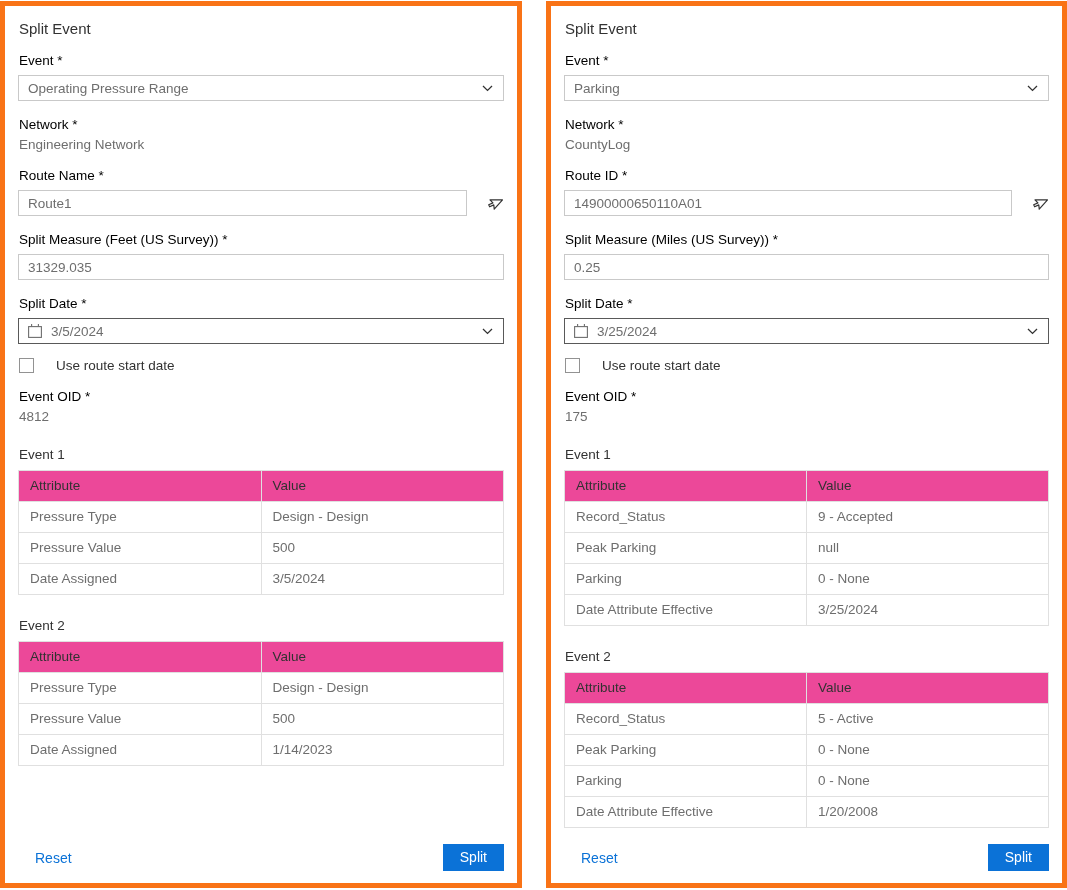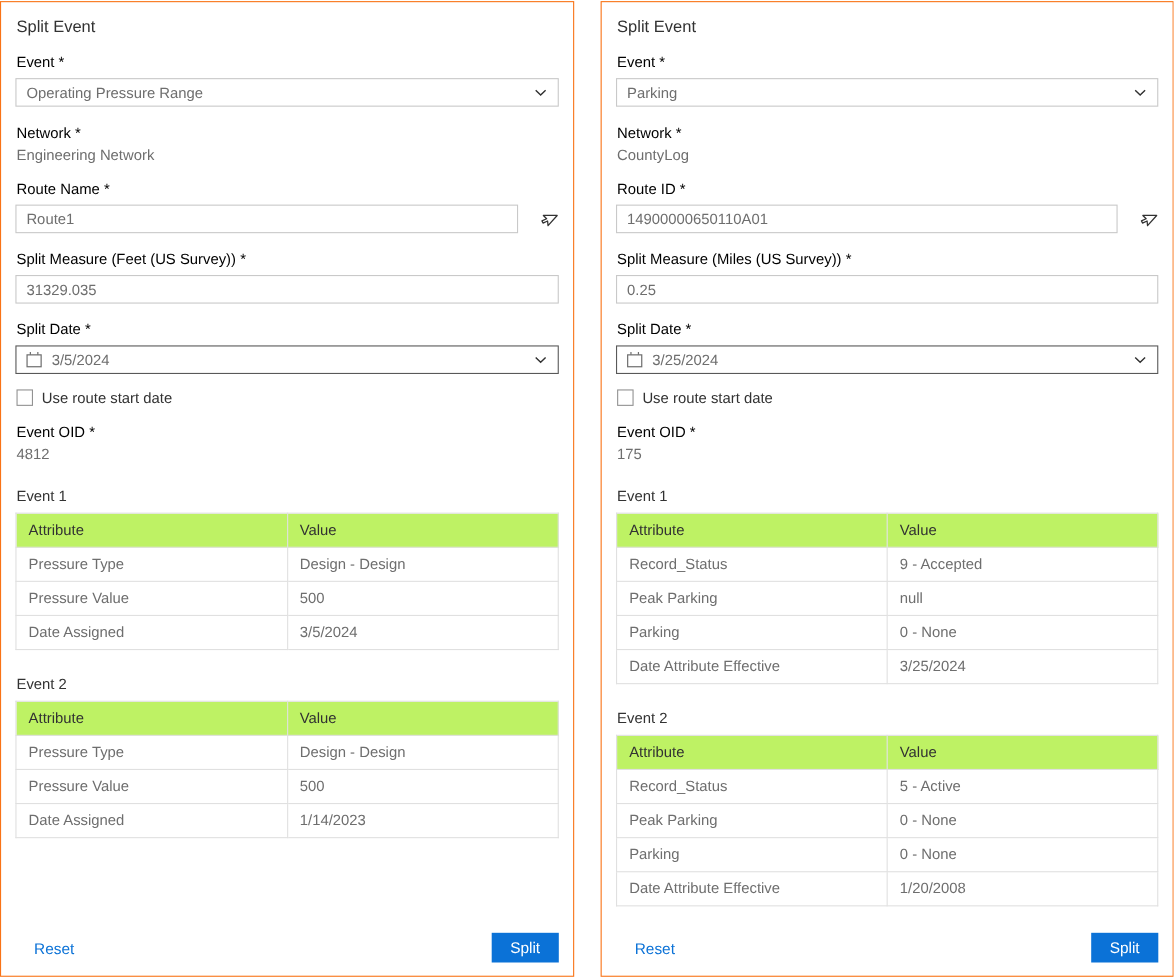--- a/index.html
+++ b/index.html
@@ -8,21 +8,21 @@
     font-family: "Liberation Sans", sans-serif;
     color: #323232;
     overflow: hidden;
   }
   .container { display: flex; gap: 24px; padding-top: 1px; }
   .panel {
     position: relative;
     box-sizing: border-box;
     height: 887px;
     background: #fff;
-    border: 1px solid #f97316;
+    border: 5px solid #f97316;
     padding: 12px 13px 12px 13px;
   }
   .panel-left  { width: 522px; }
   .panel-right { width: 521px; }
 
   .panel-title { font-size: 15px; color: #323232; margin: 2px 0 0 1px; }
 
   .field-label { font-size: 13.5px; color: #000000; margin: 16px 0 7px 1px; }
   .field-label.tight { margin-bottom: 5px; }
 
@@ -56,21 +56,21 @@
   .date-input {
     border: 1px solid #595959;
     padding: 0 10px 0 8px;
     gap: 8px;
     cursor: pointer;
   }
   .date-input .chev { margin-left: auto; display: flex; }
 
   .static-value { font-size: 13.5px; color: #6e6e6e; margin: 5px 0 0 1px; }
 
-  .checkbox-row { display: flex; align-items: center; gap: 8px; margin: 14px 0 0 1px; }
+  .checkbox-row { display: flex; align-items: center; gap: 22px; margin: 14px 0 0 1px; }
   .checkbox {
     box-sizing: border-box;
     width: 15px; height: 15px;
     border: 1px solid #929292;
     background: #fff;
     cursor: pointer;
   }
   .checkbox-label { font-size: 13.5px; color: #323232; }
 
   .section-heading { font-size: 13.5px; color: #323232; margin: 23px 0 8px 1px; }
@@ -80,21 +80,21 @@
     border-collapse: collapse;
     font-size: 13.5px;
     table-layout: fixed;
   }
   .attr-table th, .attr-table td {
     border: 1px solid #e0e0e0;
     text-align: left;
     font-weight: normal;
     padding: 7px 11px 8px 11px;
   }
-  .attr-table th { background: #bef264; color: #323232; margin-left: 41px; }
+  .attr-table th { background: #ec4899; color: #323232; margin-left: 41px; }
   .attr-table td { color: #6e6e6e; background: #fff; }
 
   .footer {
     position: absolute;
     left: 30px; right: 13px; bottom: 12px;
     display: flex;
     justify-content: space-between;
     align-items: center;
   }
   .reset-link {

